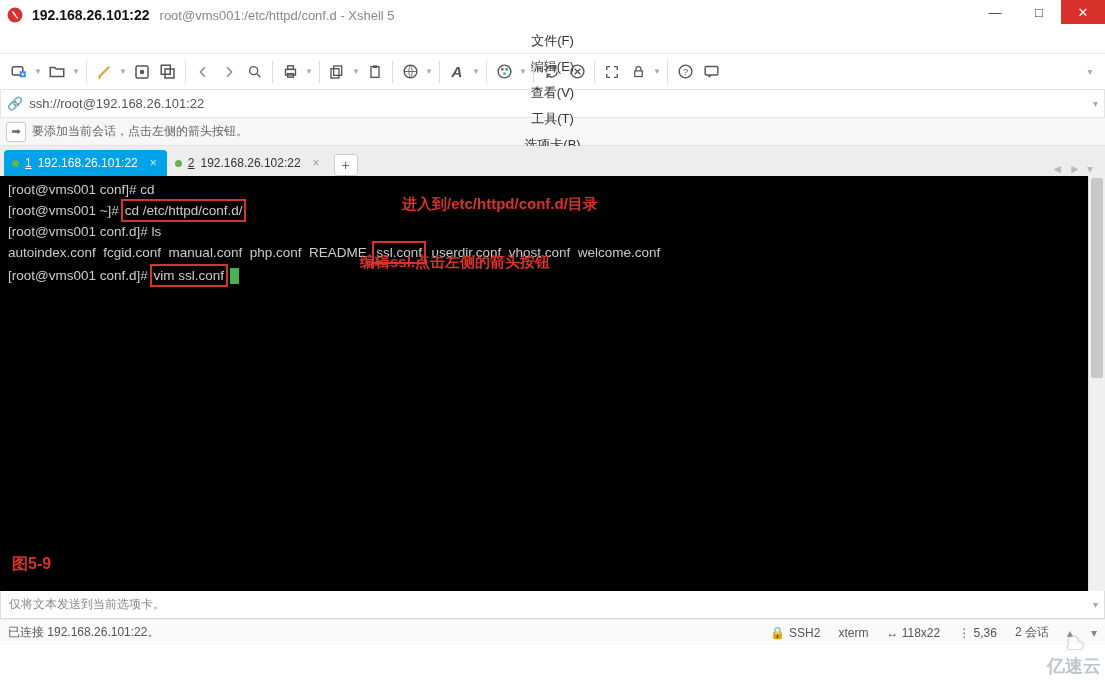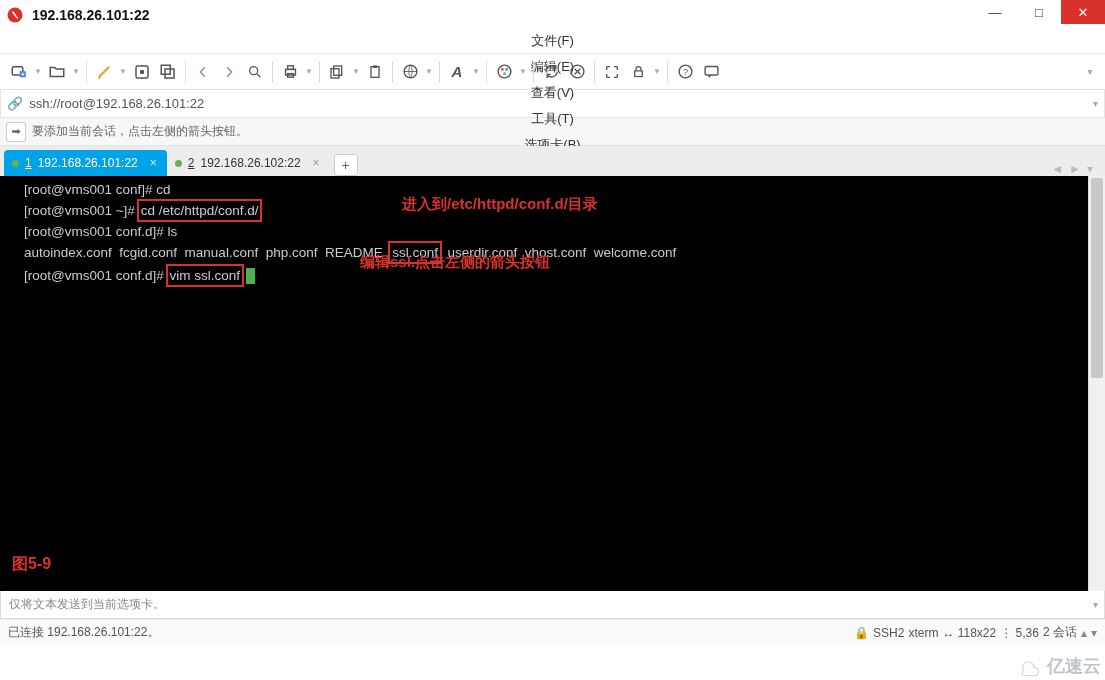--- a/index.html
+++ b/index.html
@@ -25,46 +25,47 @@
 .tabbar { height:30px; background:#ededed; display:flex; align-items:flex-end; padding:0 4px; position:relative; }
 .tab { height:26px; padding:0 10px 0 8px; display:flex; align-items:center; font-size:12px; color:#333; border-top-left-radius:4px; border-top-right-radius:4px; background:#ededed; gap:6px; position:relative; }
 .tab.active { background:#00a2e8; color:#fff; }
 .tab .dot { width:7px; height:7px; border-radius:50%; background:#6ab150; }
 .tab.active .num { text-decoration:underline; }
 .tab .num { text-decoration:underline; }
 .tab .tclose { font-size:12px; color:#999; margin-left:6px; }
 .tab.active .tclose { color:#cfeeff; }
 .addtab { width:24px; height:22px; border:1px solid #ccc; background:#fff; display:flex; align-items:center; justify-content:center; font-size:14px; color:#666; margin-left:4px; border-radius:3px; }
 .tab-nav { margin-left:auto; display:flex; gap:6px; color:#bbb; font-size:12px; padding-right:8px; }
-.terminal { background:#000; color:#ccc; font-family:"Courier New",monospace; font-size:13.5px; line-height:19px; padding:4px 24px; position:relative; height:415px; }
+.terminal { background:#000; color:#ccc; font-family:"Courier New",monospace; font-size:13.5px; line-height:19px; padding:4px 8px; position:relative; height:415px; }
 .term-line { white-space:pre; }
 .redbox { border:2px solid #d9322d; display:inline-block; padding:0 2px; margin:0 -2px; }
 .anno { color:#d9322d; font-weight:700; position:absolute; font-size:15px; font-family:"Microsoft YaHei",sans-serif; }
 .figlabel { position:absolute; left:12px; bottom:18px; color:#d9322d; font-weight:700; font-size:16px; font-family:"Microsoft YaHei",sans-serif; }
 .cursor { display:inline-block; width:9px; height:16px; background:#4caf50; vertical-align:middle; }
 .scrollbar { position:absolute; right:0; top:0; bottom:0; width:17px; background:#f0f0f0; border-left:1px solid #ddd; }
 .scroll-thumb { position:absolute; left:2px; right:2px; top:2px; height:200px; background:#c8c8c8; border-radius:2px; }
 .term-wrap { position:relative; }
 .hintbar { height:28px; border:1px solid #ddd; border-top:none; display:flex; align-items:center; padding:0 8px; font-size:12px; color:#888; position:relative; }
 .hintbar .dd { position:absolute; right:6px; font-size:10px; color:#aaa; }
 .statusbar { height:26px; background:#fafafa; border-top:1px solid #eee; display:flex; align-items:center; padding:0 8px; font-size:12px; color:#555; }
 .statusbar .group { display:flex; align-items:center; gap:6px; }
-.statusbar .right { margin-left:auto; display:flex; align-items:center; gap:4px; }
-.watermark { position:absolute; right:4px; bottom:2px; font-size:18px; font-weight:700; color:#bfc5cc; display:flex; align-items:center; gap:4px; pointer-events:none; }
+.statusbar .right { margin-left:auto; display:flex; align-items:center; gap:18px; }
+.watermark { position:absolute; right:4px; bottom:2px; font-size:18px; font-weight:700; color:#bfc5cc; display:flex; align-items:center; gap:4px; pointer-events:none;flex-direction:column; }
 .watermark svg { opacity:.6; }
 </style>
 </head>
 <body>
 
 <div class="titlebar">
   <svg class="logo" viewBox="0 0 24 24">
       <circle cx="12" cy="12" r="10" fill="#d9322d"></circle>
       <path d="M8 8c4 0 4 8 8 8" stroke="#fff" stroke-width="2" fill="none"></path>
     </svg>
   <span class="addr">192.168.26.101:22</span>
+  <span class="sub">root@vms001:/etc/httpd/conf.d - Xshell 5</span>
   <div class="win-controls">
     <div class="win-btn">—</div>
     <div class="win-btn">□</div>
     <div class="win-btn close">✕</div>
   </div>
 </div>
 
 <div class="menubar">
   <span>文件(F)</span>
   <span>编辑(E)</span>

